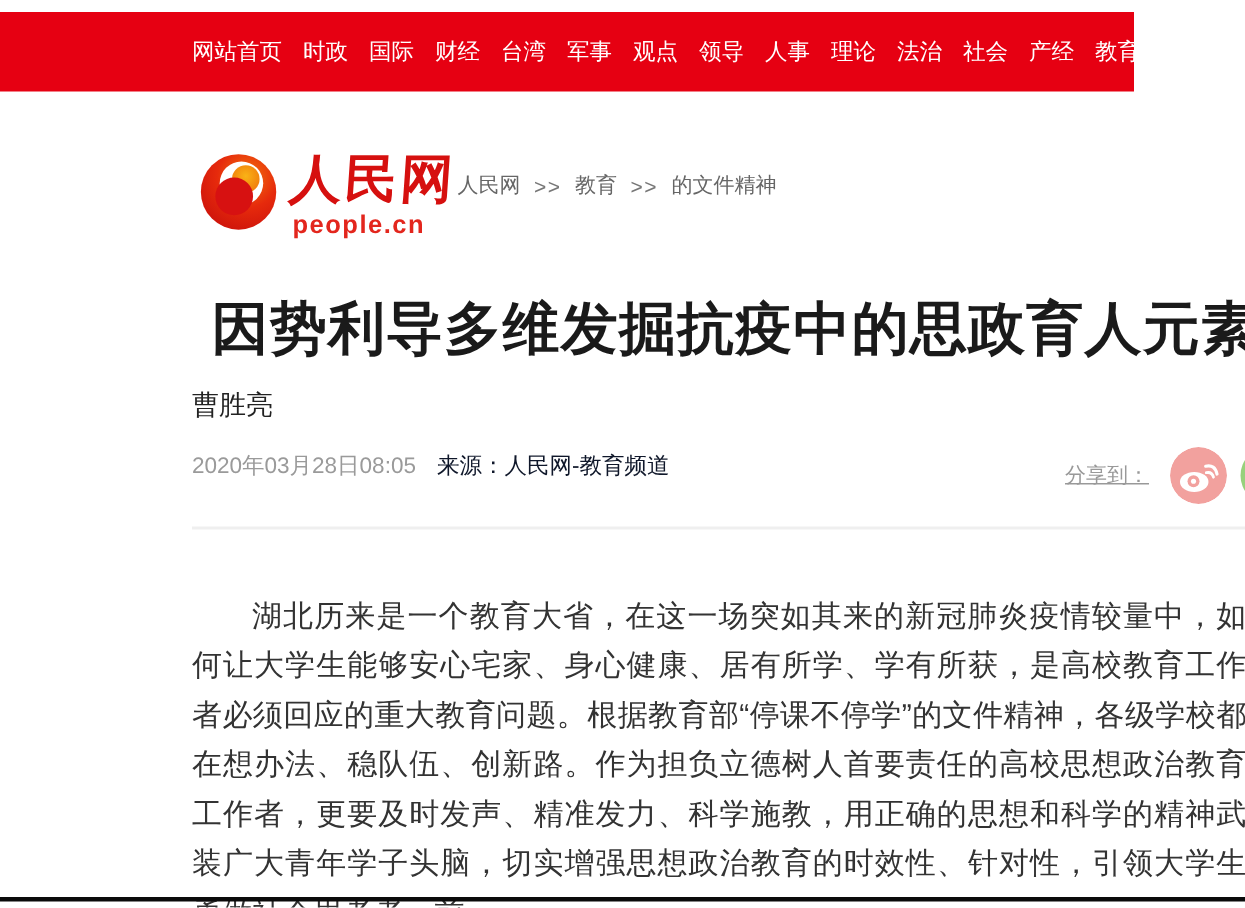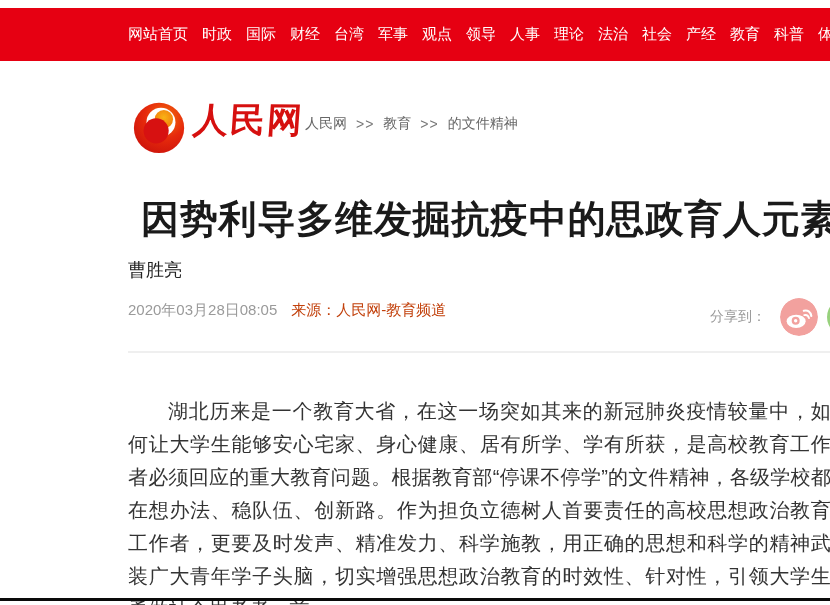--- a/index.html
+++ b/index.html
@@ -5,21 +5,21 @@
   * { box-sizing: border-box; }
   html, body { margin: 0; padding: 0; background: #fff; }
   body {
     width: 830px; height: 605px; overflow: hidden; position: relative;
     font-family: "Liberation Sans", "DejaVu Sans", sans-serif;
   }
   a { text-decoration: none; }
 
   
   .topbar {
-    position: absolute; top: 8px; left: 0; width: 830px; height: 53px;
+    position: absolute; top: 8px; left: 0; width: 756px; height: 53px;
     background: #e60012;
   }
   .topnav {
     display: flex; align-items: center; gap: 14px;
     height: 53px; padding-left: 128px;
     white-space: nowrap; overflow: hidden;
   }
   .nav-item { color: #ffffff; font-size: 15px; flex: none; cursor: pointer; }
 
   
@@ -48,25 +48,25 @@
     letter-spacing: 0.8px; white-space: nowrap;
   }
   .author {
     position: absolute; left: 128px; top: 258px;
     font-size: 18px; font-weight: 400; color: #222;
   }
   .meta {
     position: absolute; left: 128px; top: 301px;
     font-size: 15px; color: #9a9a9a; white-space: nowrap;
   }
-  .meta .source { margin-left: 14px; color: #c2410c; }
+  .meta .source { margin-left: 14px; color: #0f172a; }
 
   
   .share { position: absolute; left: 710px; top: 298px; height: 38px; display: flex; align-items: center; }
-  .share-label { font-size: 14px; color: #999; margin-right: 14px; white-space: nowrap; }
+  .share-label { font-size: 14px; color: #999; margin-right: 14px; white-space: nowrap; text-decoration: underline; }
   .share-icon { width: 38px; height: 38px; border-radius: 50%; flex: none; display: block; cursor: pointer; }
   .share-icon + .share-icon { margin-left: 9px; }
   .wechat-circle { background: #97d17c; }
 
   .rule { position: absolute; left: 128px; top: 351px; width: 702px; height: 2px; background: #efefef; }
 
   
   .article-body {
     position: absolute; left: 128px; top: 395px; width: 703px; margin: 0;
     font-size: 20px; line-height: 33px; color: #333;
@@ -113,20 +113,21 @@
         <stop offset="100%" stop-color="#ee6a08"></stop>
       </radialGradient>
     </defs>
     <circle cx="29" cy="31" r="26" fill="url(#ballg)"></circle>
     <circle cx="31" cy="25" r="15" fill="#ffffff"></circle>
     <circle cx="34" cy="22" r="9.5" fill="url(#coreg)"></circle>
     <circle cx="26" cy="34" r="13" fill="#d71111"></circle>
   </svg>
   <span class="logo-textcol">
     <span class="logo-brand">人民网</span>
+    <span class="logo-domain">people.cn</span>
   </span>
 </a>
 
 <div class="breadcrumb">
   <a>人民网</a>
   <span class="bc-sep">&gt;&gt;</span>
   <a>教育</a>
   <span class="bc-sep">&gt;&gt;</span>
   <span>的文件精神</span>
 </div>

